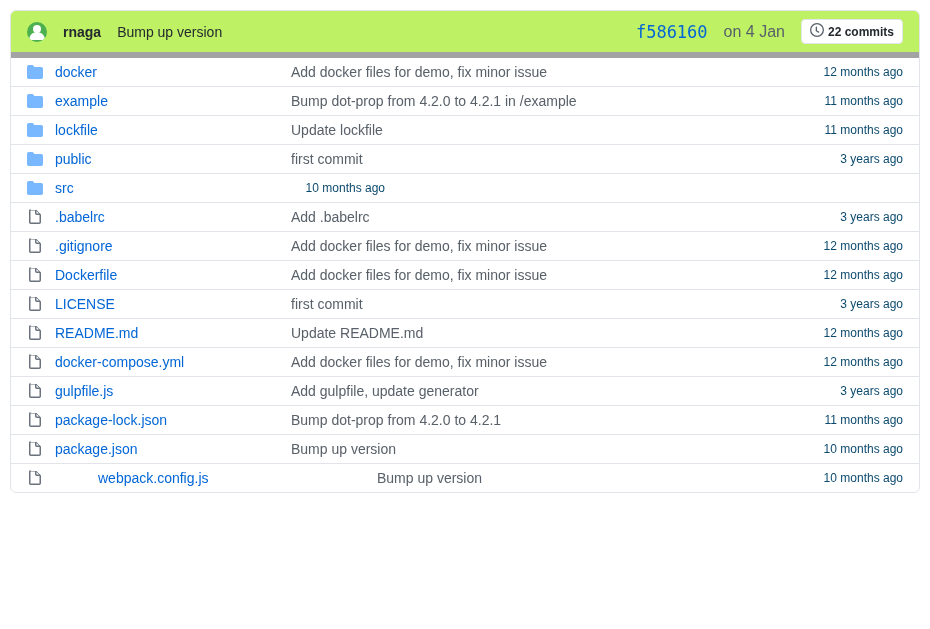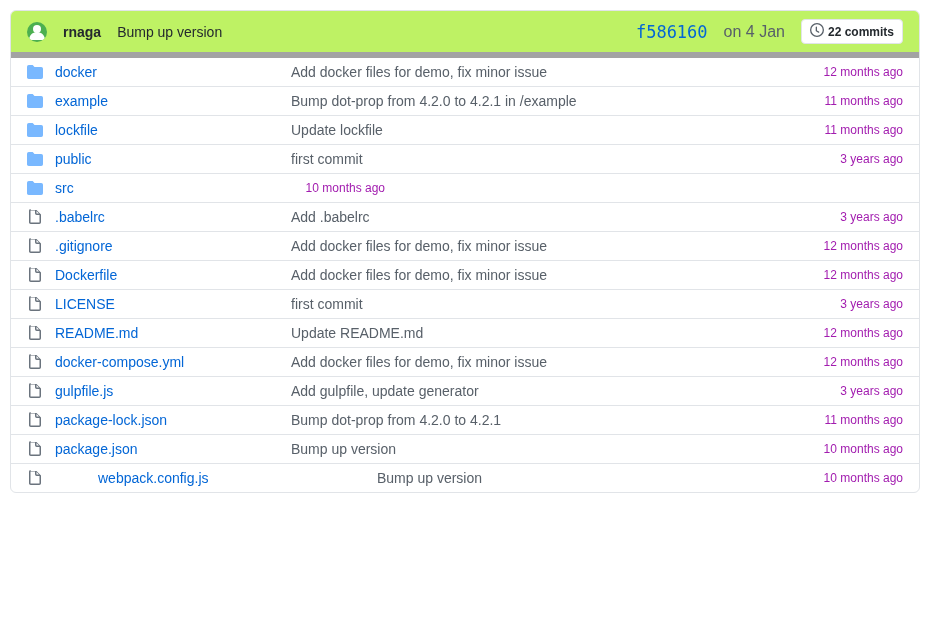--- a/index.html
+++ b/index.html
@@ -107,21 +107,21 @@
       padding: 0 16px;
       white-space: nowrap;
       overflow: hidden;
       text-overflow: ellipsis;
     }
 
     .file-age {
       width: 110px;
       flex-shrink: 0;
       text-align: right;
-      color: #a21caf;
+      color: #0c4a6e;
       font-size: 12px;
     }
 
     
     .folder-icon { color: #79b8ff; }
     .doc-icon { color: #6a737d; }
   </style>
 </head>
 <body>
 

